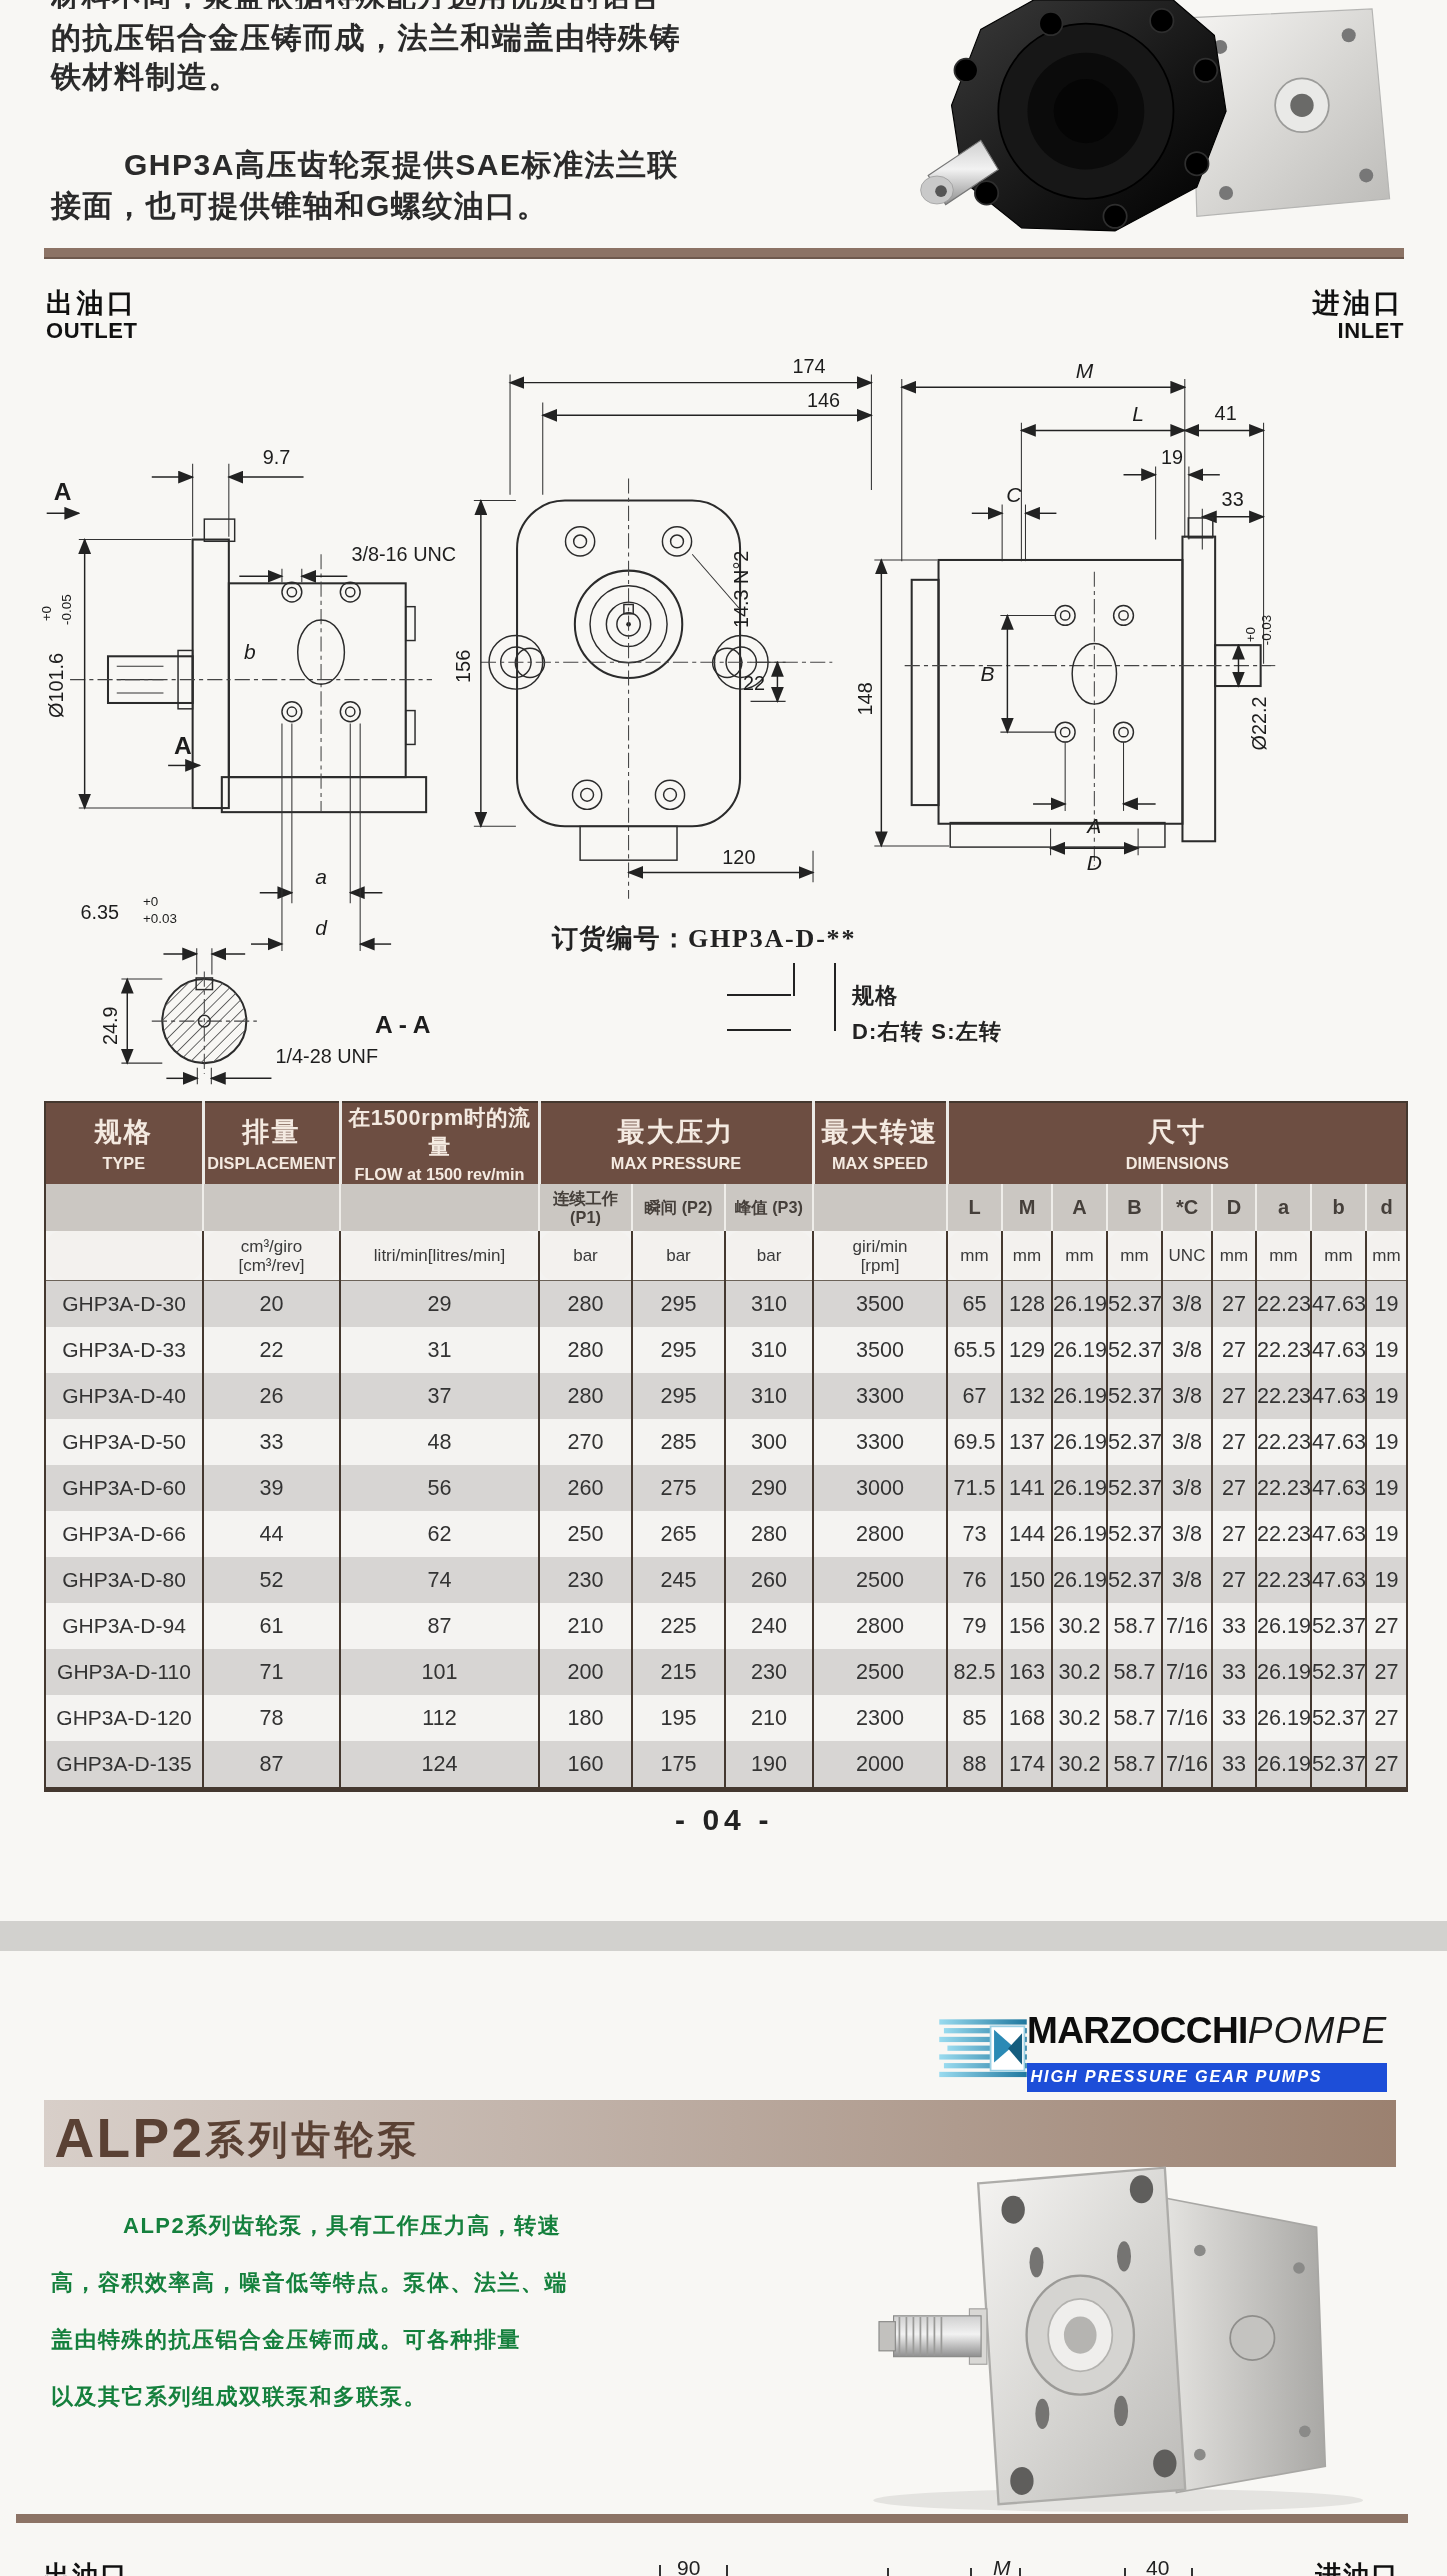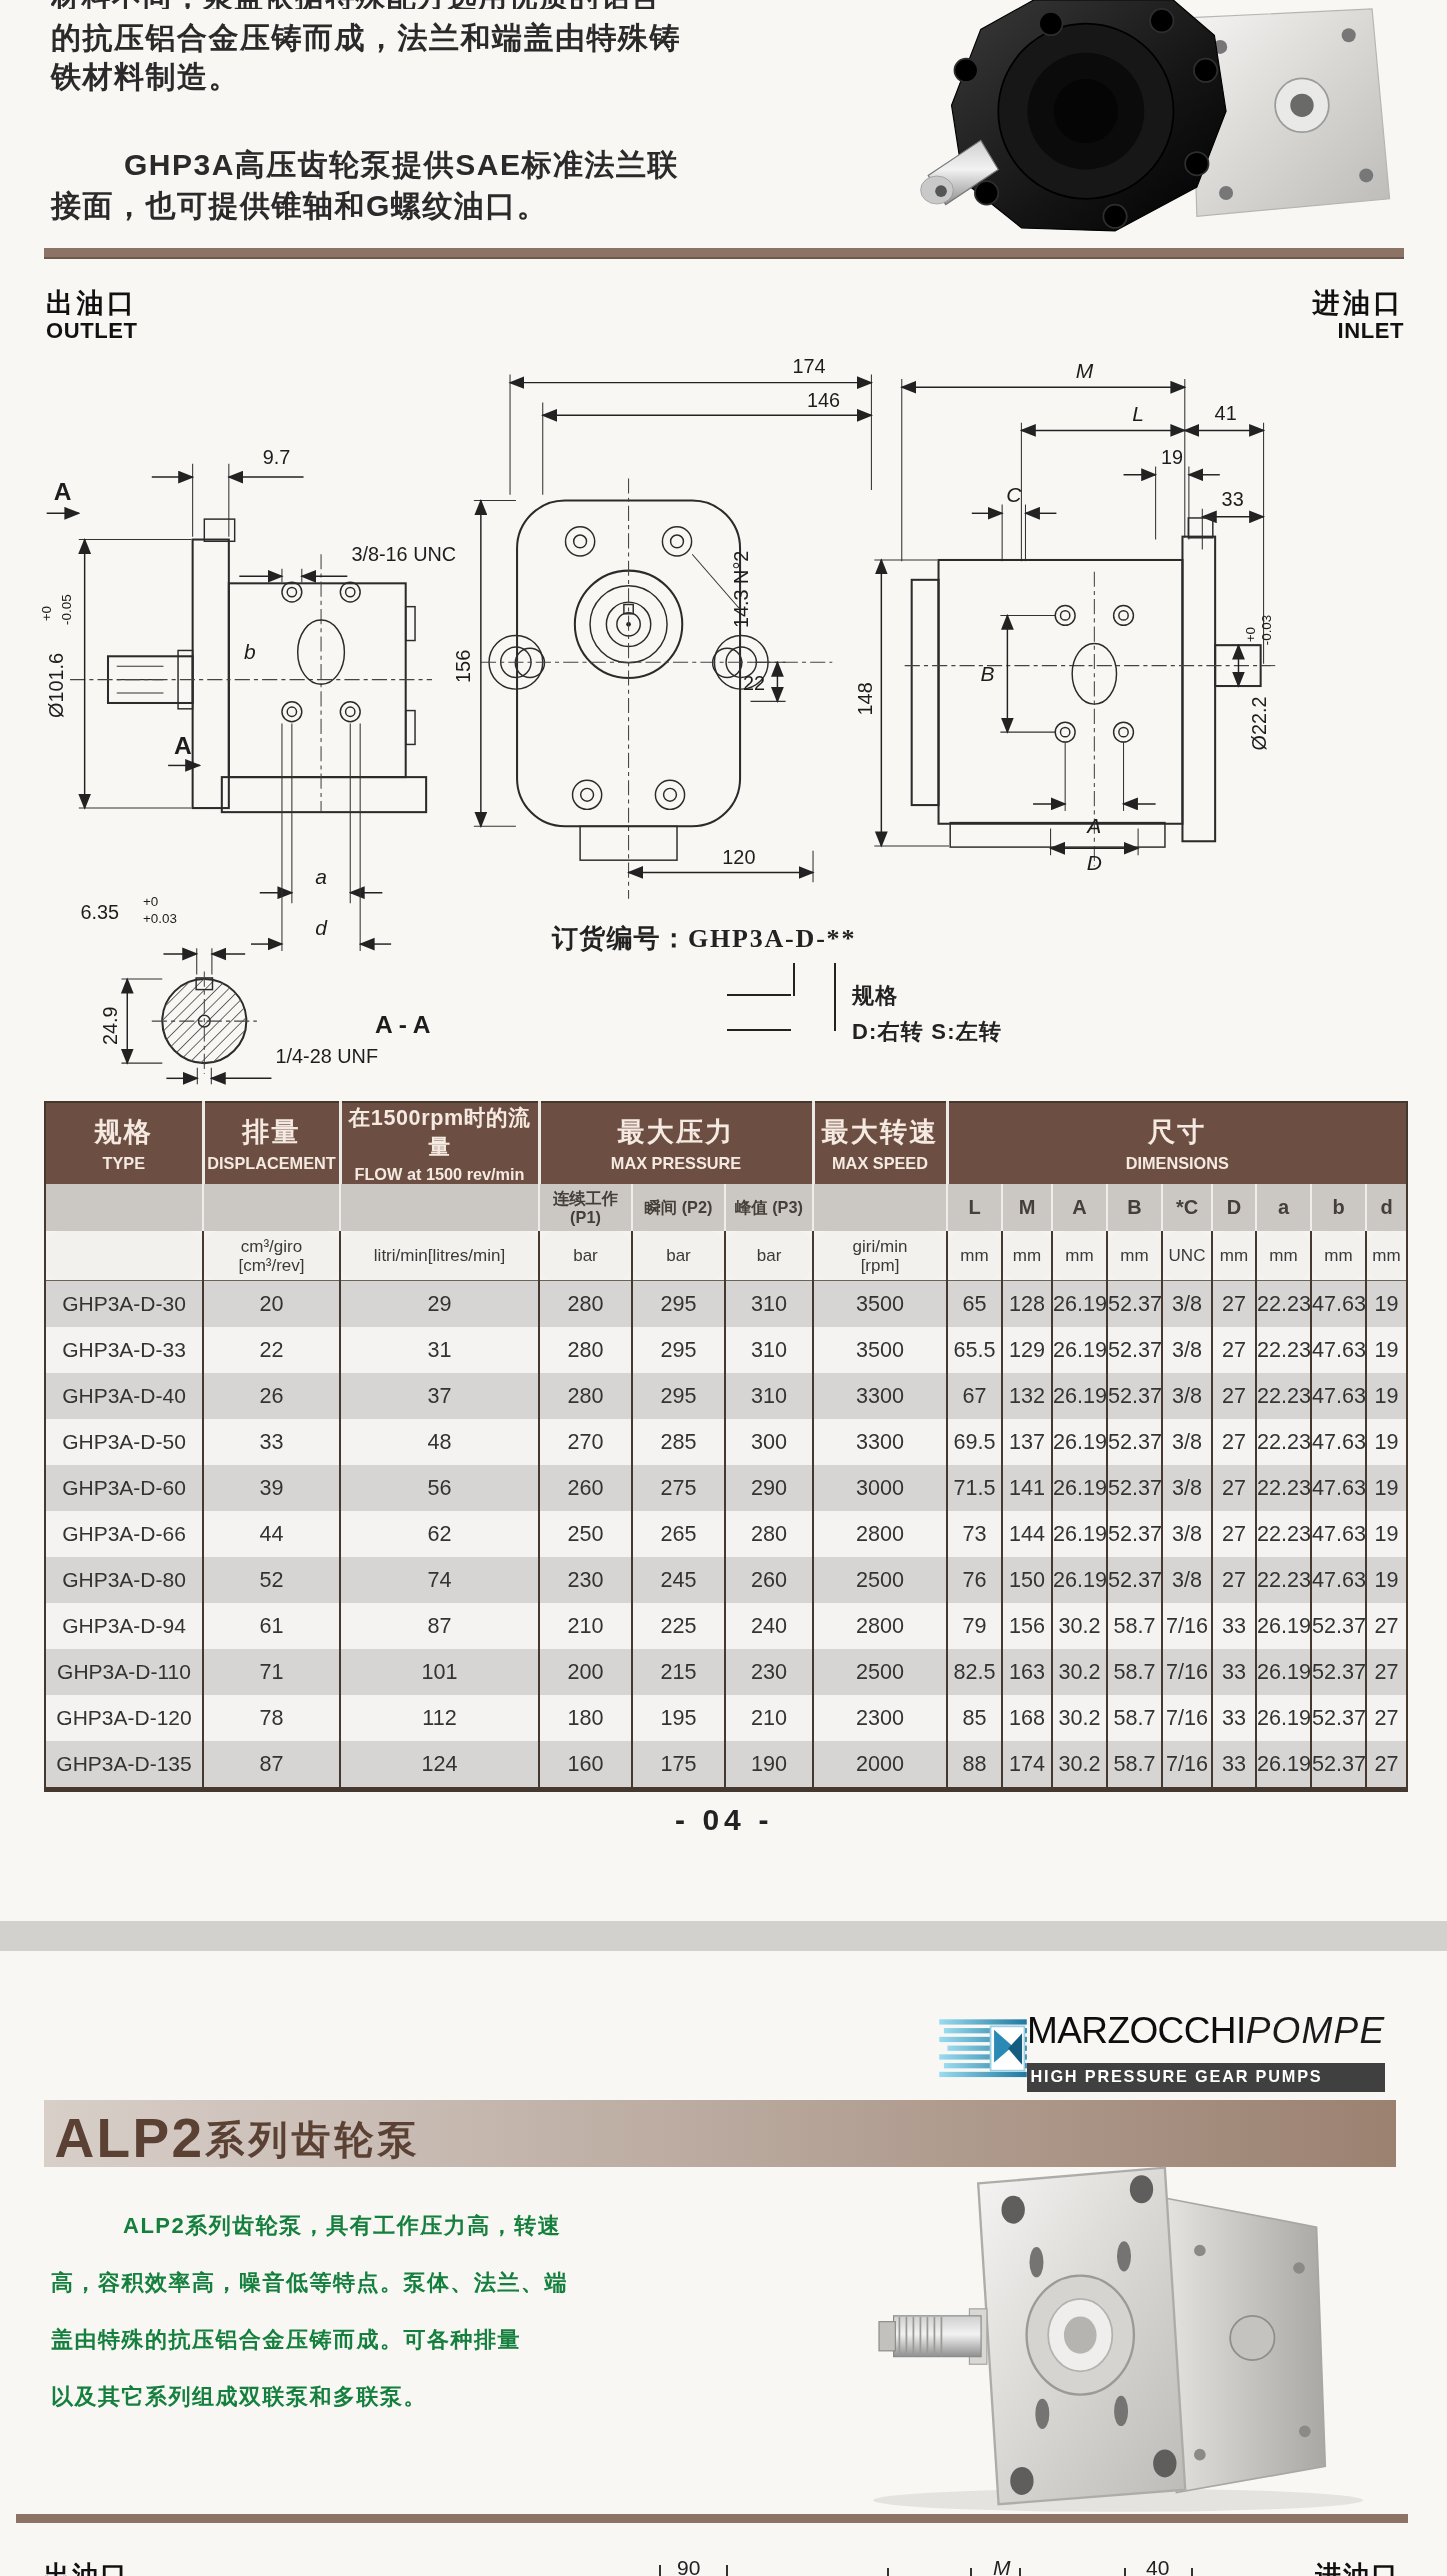--- a/index.html
+++ b/index.html
@@ -39,23 +39,23 @@
   tr.hr3 td:first-child{border-left:none;}
   .spec-table tbody td{height:46px;border-left:2.3px solid #44382f;font-size:21.6px;color:#333;}
   .spec-table tbody td:first-child{border-left:none;font-size:21px;}
   .spec-table tbody tr.row-g{background:#d7d5d3;}
   .spec-table tbody tr.row-w{background:#f4f3f1;}
   .page-num{position:absolute;left:0;top:1803px;width:1448px;text-align:center;font-size:30px;font-weight:700;letter-spacing:4.7px;color:#222;}
   
   .logo{position:absolute;left:939px;top:2010px;width:471px;height:82px;display:flex;align-items:stretch;}
   .logo-txt{display:flex;flex-direction:column;justify-content:flex-end;}
   .logo-brandline{white-space:nowrap;line-height:41px;}
-  .logo-brand{font-size:37px;font-weight:400;color:#0d0d0d;letter-spacing:-0.6px;}
+  .logo-brand{font-size:37px;font-weight:700;color:#0d0d0d;letter-spacing:-0.6px;}
   .logo-pompe{font-size:37px;font-weight:400;font-style:italic;color:#1a1a1a;letter-spacing:1.2px;}
-  .logo-band{background:#404040;color:#fff;font-size:16.3px;font-weight:700;letter-spacing:1.8px;
+  .logo-band{background:#1d4ed8;color:#fff;font-size:16.3px;font-style:italic;font-weight:700;letter-spacing:1.8px;
              padding:4.7px 9.3px 5.8px 3.5px;margin-top:1.2px;white-space:nowrap;}
   
   .alp2-band{position:absolute;left:44px;top:2100px;width:1352px;height:67px;display:flex;align-items:flex-end;
              background:linear-gradient(90deg,#d8cfc9 0%,#c3b5ac 35%,#9b8170 100%);}
   .alp2-latin{font-size:55px;font-weight:800;color:#5a4134;letter-spacing:2.3px;margin-left:10.5px;line-height:58px;}
   .alp2-zh{font-size:39px;font-weight:800;color:#5a4134;letter-spacing:4.1px;margin-left:1px;}
   .alp2-line{position:absolute;font-size:22px;font-weight:600;letter-spacing:1.5px;color:#15803d;white-space:nowrap;}
   
   .bot-lab{position:absolute;font-size:26px;font-weight:700;letter-spacing:2.3px;color:#111;}
   .bot-dim{position:absolute;font-size:21px;color:#222;}

